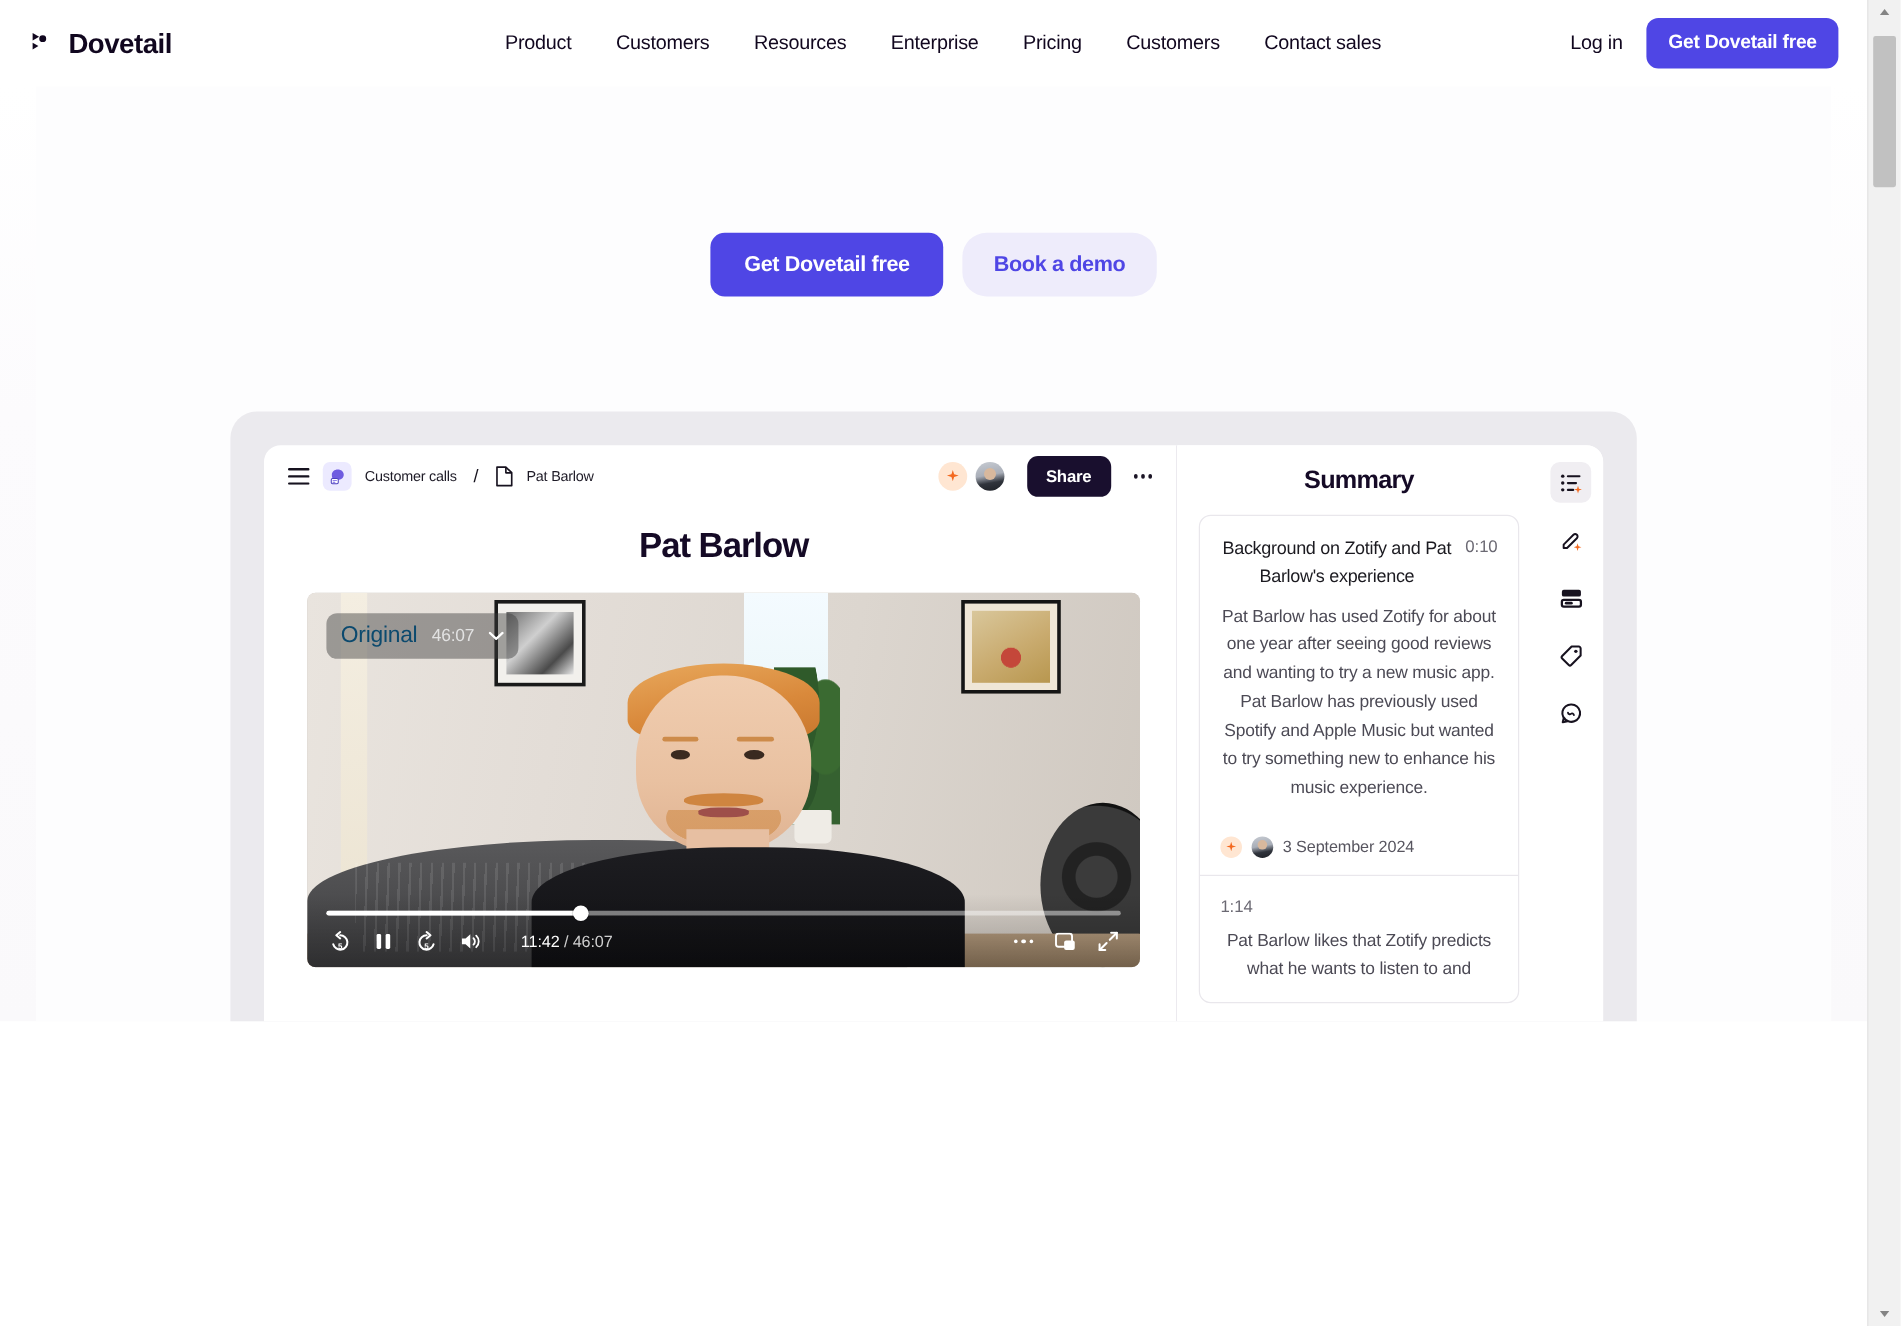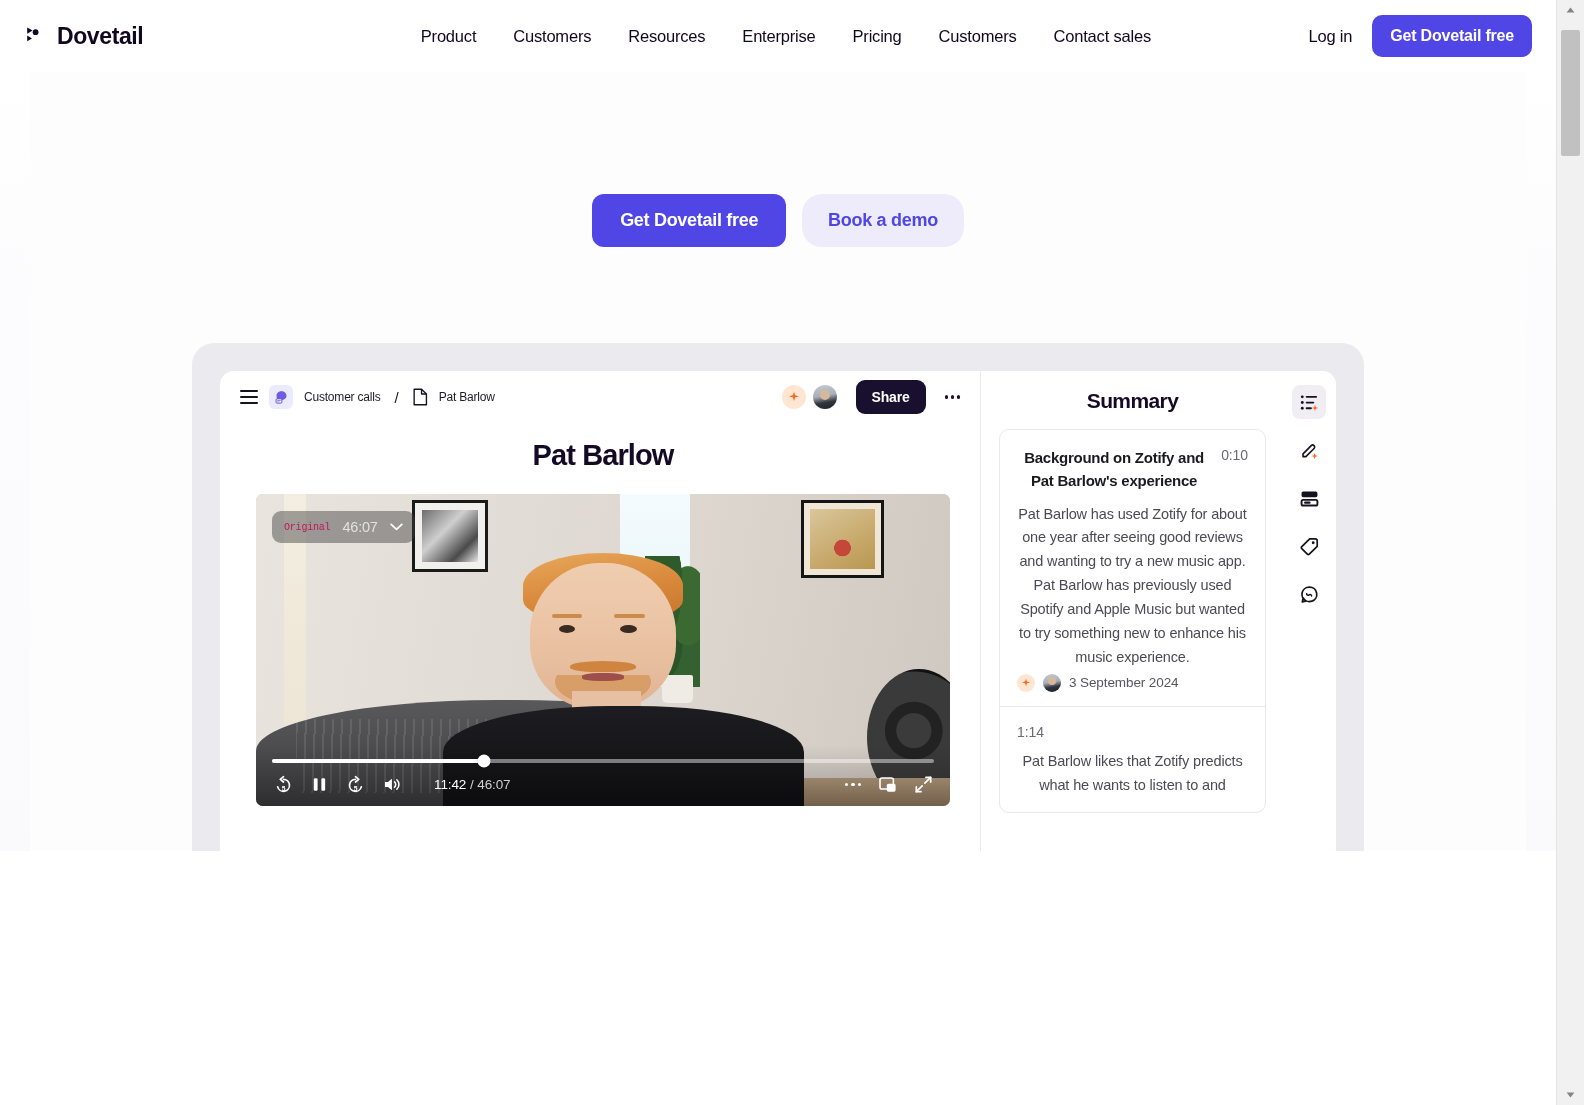--- a/index.html
+++ b/index.html
@@ -400,21 +400,21 @@
 
   .orig-badge {
     position: absolute;
     left: 16px; top: 17px;
     display: flex; align-items: center; gap: 12px;
     background: rgba(60,60,60,.45);
     border-radius: 9px;
     padding: 8px 12px;
     cursor: pointer;
   }
-  .orig-label { font-size: 10px; color: #be185d; font-weight: 400; letter-spacing: -.2px; font-family: Liberation Mono, monospace; }
+  .orig-label { font-size: 19px; color: #0c4a6e; font-weight: 400; letter-spacing: -.2px; }
   .orig-dur { font-size: 14.5px; color: #e2e2e2; font-weight: 400; letter-spacing: -.2px; }
 
   .video-controls {
     position: absolute;
     left: 0; right: 0; bottom: 0;
     padding: 14px 14px 12px;
     background: linear-gradient(180deg, rgba(0,0,0,0) 0%, rgba(0,0,0,.10) 40%, rgba(0,0,0,.26) 100%);
   }
   .scrub {
     position: relative;
@@ -478,21 +478,21 @@
   .sum-item + .sum-item { border-top: 1px solid #e9e7ec; }
   .sum-item-head {
     display: flex;
     align-items: flex-start;
     gap: 10px;
     margin-bottom: 10px;
   }
   .sum-item-title {
     flex: 1 1 auto;
     font-size: 15px;
-    font-weight: 700;
+    font-weight: 400;
     line-height: 1.55;
     letter-spacing: -0.25px;
     color: #1b1a20;
   }
   .sum-item-time {
     flex: 0 0 auto;
     font-size: 14px;
     color: #6b6973;
     letter-spacing: -0.1px;
     padding-top: 1px;
@@ -501,21 +501,21 @@
   .sum-item-body {
     font-size: 14.5px;
     line-height: 1.65;
     color: #4c4a55;
     letter-spacing: -0.15px;
   }
   .sum-meta {
     display: flex;
     align-items: center;
     gap: 8px;
-    margin-top: 4px;
+    margin-top: 27px;
   }
   .meta-spark {
     width: 18px; height: 18px; border-radius: 50%;
     background: #ffe6d2;
     display: flex; align-items: center; justify-content: center;
     flex: 0 0 auto;
   }
   .meta-avatar {
     width: 18px; height: 18px; border-radius: 50%;
     background: linear-gradient(170deg, #c7cbd2 0%, #a9aeb8 45%, #30343c 70%, #1d2026 100%);

